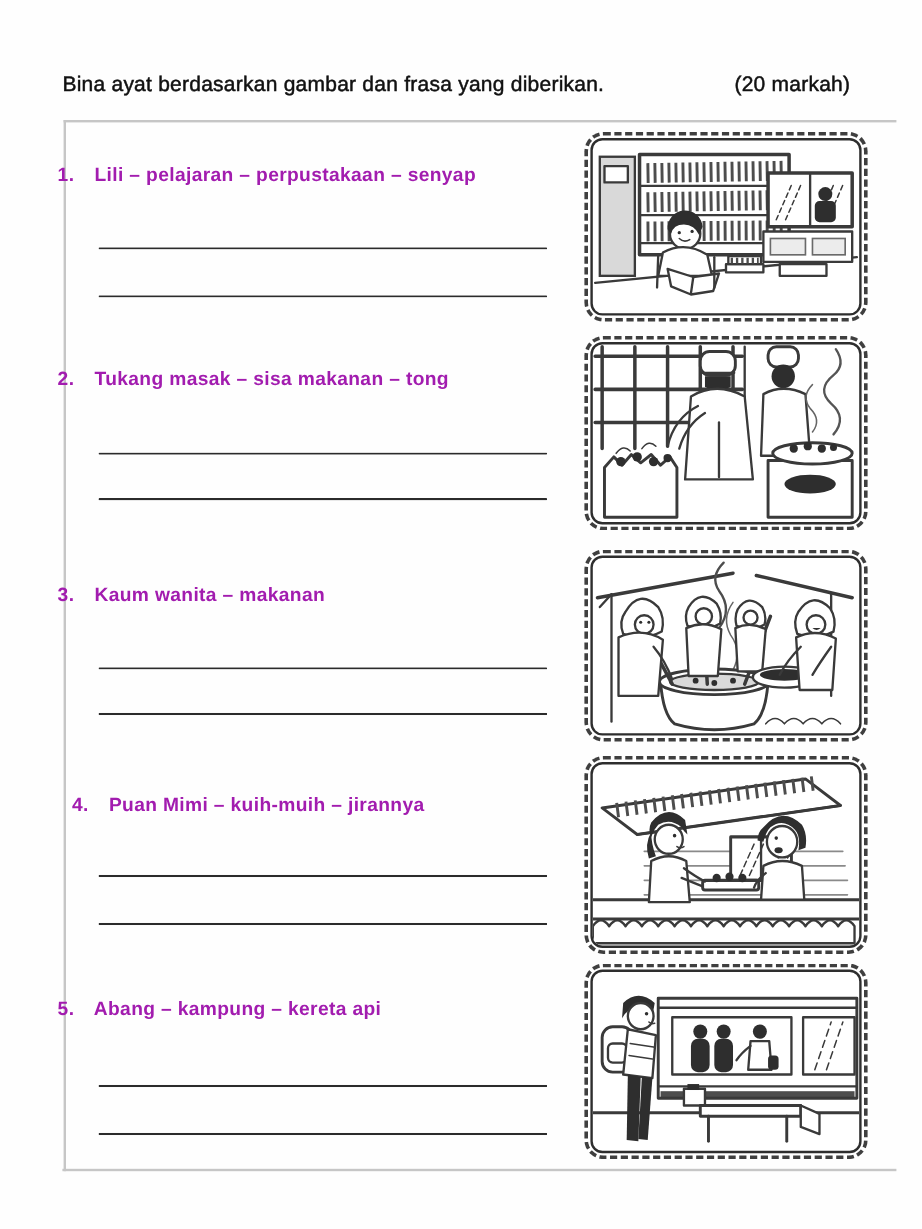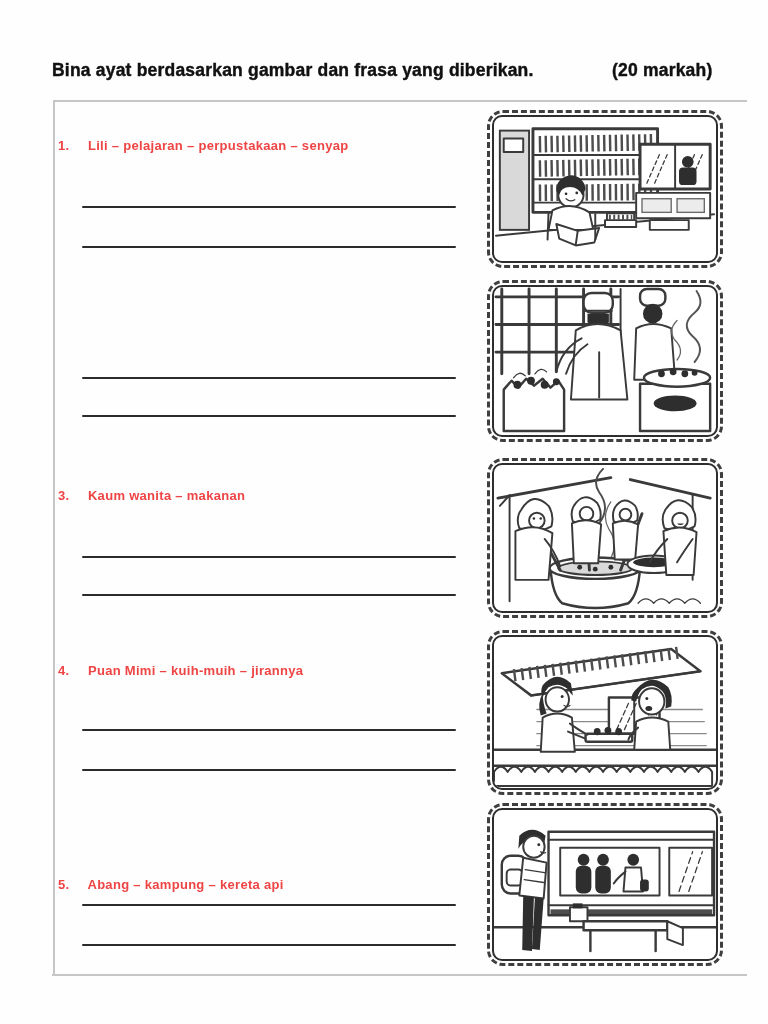--- a/index.html
+++ b/index.html
@@ -9,31 +9,31 @@
     background:#fefefe;
     font-family:"Liberation Sans","DejaVu Sans",sans-serif;
     color:#1c1c1c;
     overflow:hidden;
   }
   
   .scanline{position:absolute;background:#c6c6c6;}
   
   .hdr{
     position:absolute;top:60px;
-    font-size:17.5px;font-weight:bold;letter-spacing:.2px;
+    font-size:17.5px;font-weight:normal;letter-spacing:.2px;
     color:#111;
     -webkit-text-stroke:.4px #111;
   }
   .hdr.instruction{left:52px;}
   .hdr.marks{left:612px;text-align:right;}
   
   .qtext{
-    position:absolute;left:58px;
-    font-size:13px;font-weight:bold;letter-spacing:.3px;
-    color:#ef4444;white-space:nowrap;
+    position:absolute;left:48px;
+    font-size:16px;font-weight:bold;letter-spacing:.3px;
+    color:#a21caf;white-space:nowrap;
   }
   .qtext .num{display:inline-block;width:26px;}
   
   .ansline{
     position:absolute;left:82px;width:374px;height:0;
     border-bottom:2.6px solid #2b2b2b;border-radius:2px;
   }
   
   .imgbox{
     position:absolute;left:487px;width:236px;
@@ -112,20 +112,24 @@
         <circle class="sd" cx="199" cy="46" r="6"></circle>
         <rect class="sd" x="190" y="52" width="18" height="18" rx="4"></rect>
         <rect class="sw" x="146" y="78" width="76" height="26"></rect>
         <rect class="sl" x="152" y="84" width="30" height="14"></rect>
         <rect class="sl" x="188" y="84" width="28" height="14"></rect>
         <rect class="sw" x="160" y="106" width="40" height="10"></rect>
       </svg>
     </div>
   </div>
 
+  <div class="qtext" style="top:308px;">
+    <span class="num">2.</span>
+    <span>Tukang masak – sisa makanan – tong</span>
+  </div>
   <div class="ansline" style="top:377px;"></div>
   <div class="ansline" style="top:415px;"></div>
 
   <div class="imgbox" style="top:280px;height:162px;">
     <div class="imginner">
       <svg viewBox="0 0 228 150" preserveAspectRatio="none">
 
         <path class="s" style="stroke-width:3" d="M8,2 V88 M36,2 V88 M64,2 V86 M92,2 V84 M120,2 V80 M2,10 H128 M2,38 H128 M2,66 H126"></path>
         <line class="s" x1="130" y1="2" x2="130" y2="78"></line>
 
@@ -214,21 +218,21 @@
         <circle class="sw" cx="191" cy="57" r="8"></circle>
         <path class="sd" d="M188,60 a4,3 0 0 0 7,0 z"></path>
         <path class="sw" d="M174,68 q17,-8 34,1 l-3,44 h-28 z"></path>
         <path class="s" d="M178,76 q-12,12 -18,24 M204,76 q-10,14 -16,24"></path>
 
         <path class="s thin" d="M148,142 q8,-9 16,0 q8,-9 16,0 q8,-9 16,0 q8,-9 16,0"></path>
       </svg>
     </div>
   </div>
 
-  <div class="qtext" style="top:663px;">
+  <div class="qtext" style="top:663px;margin-left:12px;">
     <span class="num">4.</span>
     <span>Puan Mimi – kuih-muih – jirannya</span>
   </div>
   <div class="ansline" style="top:729px;"></div>
   <div class="ansline" style="top:769px;"></div>
 
   <div class="imgbox" style="top:630px;height:165px;">
     <div class="imginner">
       <svg viewBox="0 0 228 150" preserveAspectRatio="none">
 
@@ -263,21 +267,21 @@
         <path class="sd" d="M146,52 q16,-18 33,-2 q5,8 3,19 l-6,2 q2,-12 -3,-17 q-10,-10 -21,-2 q-4,4 -6,12 l-5,-1 q0,-7 5,-11 z"></path>
         <circle class="sw" cx="162" cy="64" r="13"></circle>
         <circle class="sd" cx="157" cy="61" r="1.5"></circle>
         <ellipse class="sd" cx="159" cy="71" rx="3.5" ry="2.5"></ellipse>
         <path class="sw" d="M146,84 q16,-8 33,0 l2,28 h-37 z"></path>
         <path class="s" d="M148,90 q-8,6 -10,12"></path>
       </svg>
     </div>
   </div>
 
-  <div class="qtext" style="top:833px;margin-top:44px;">
+  <div class="qtext" style="top:833px;">
     <span class="num">5.</span>
     <span>Abang – kampung – kereta api</span>
   </div>
   <div class="ansline" style="top:904px;"></div>
   <div class="ansline" style="top:944px;"></div>
 
   <div class="imgbox" style="top:803px;height:163px;">
     <div class="imginner">
       <svg viewBox="0 0 228 150" preserveAspectRatio="none">
 

